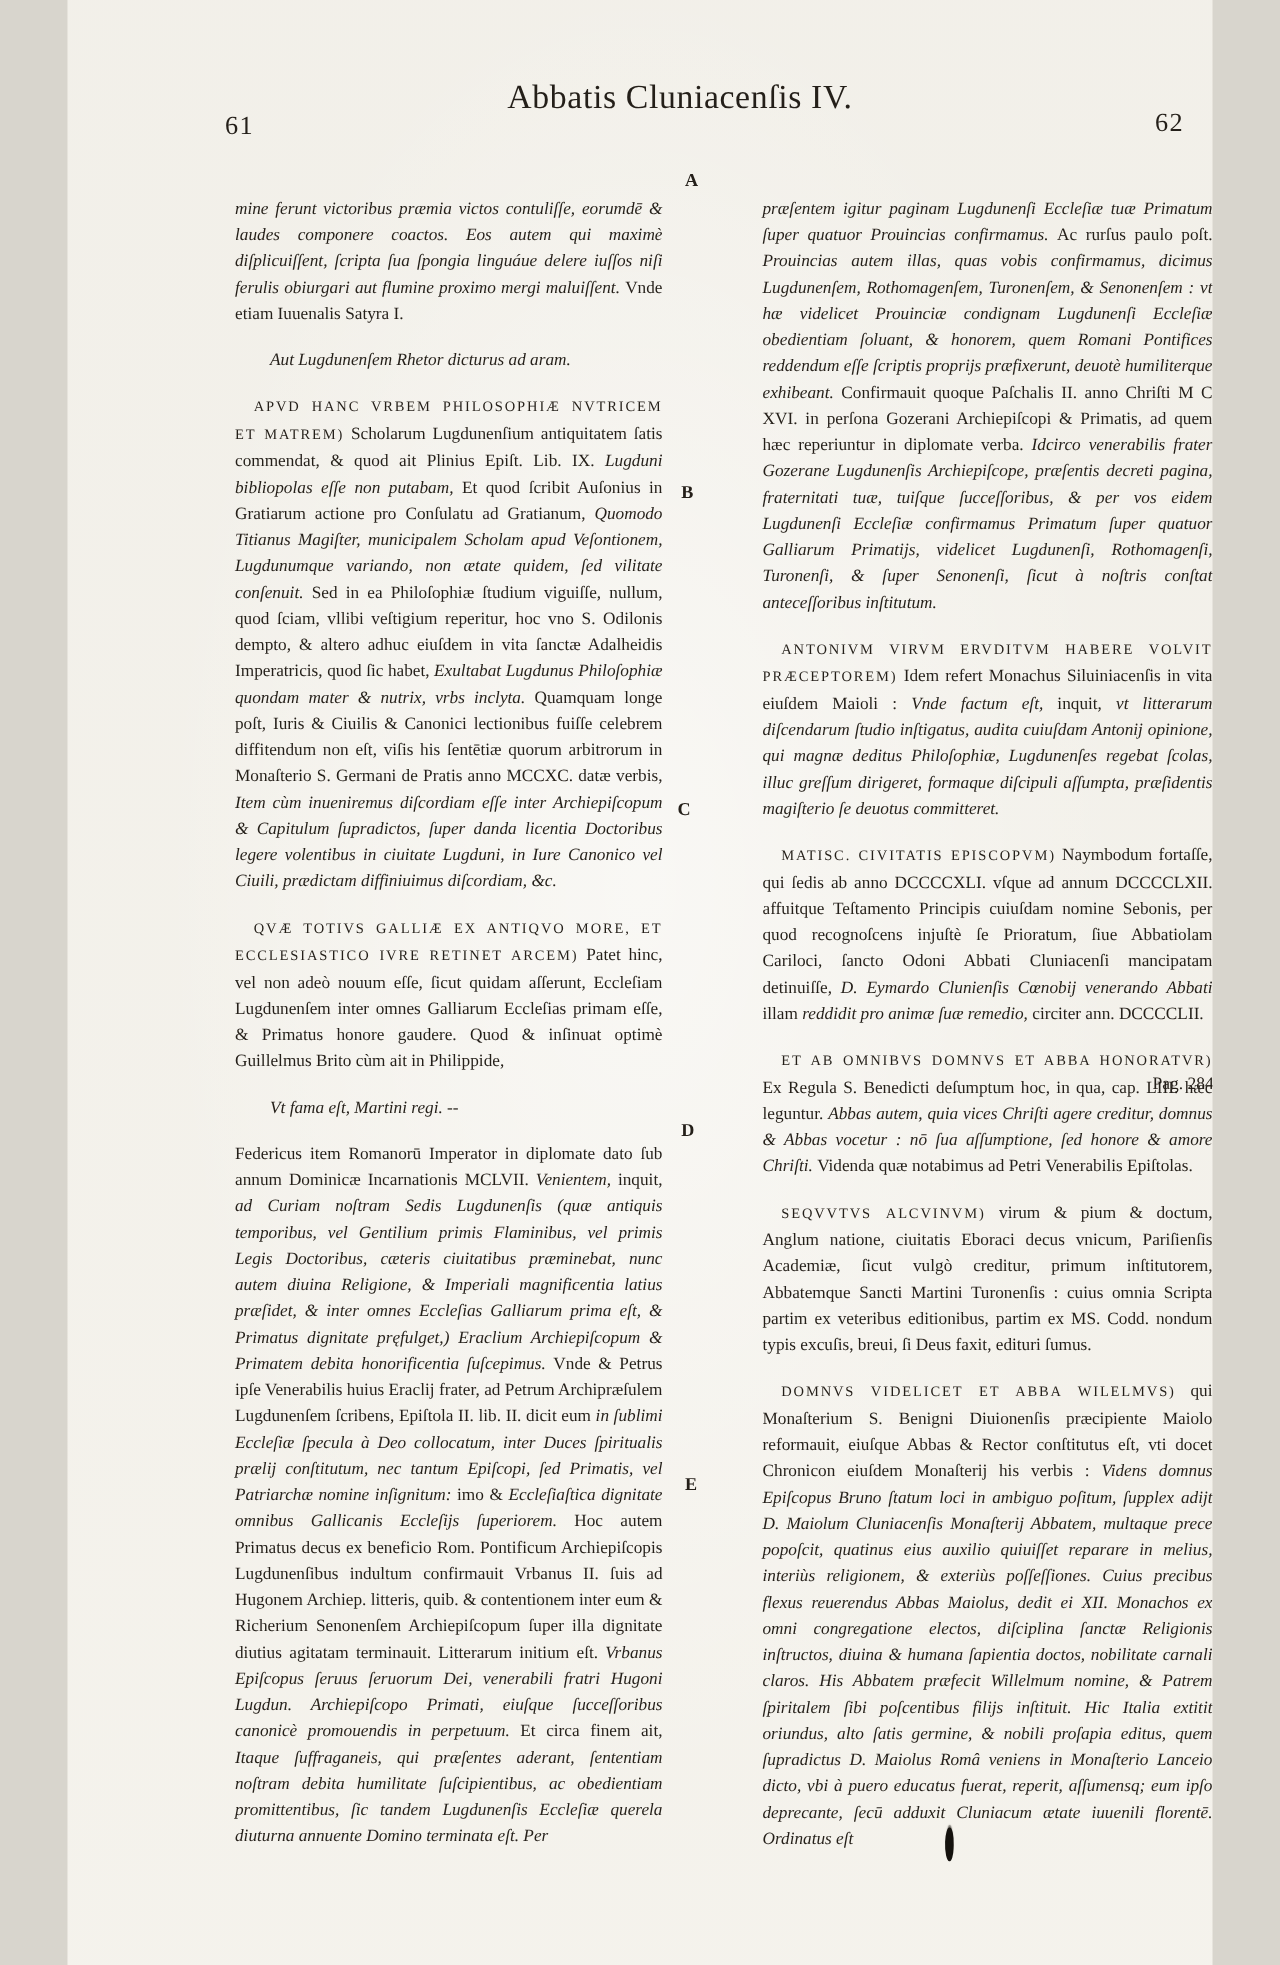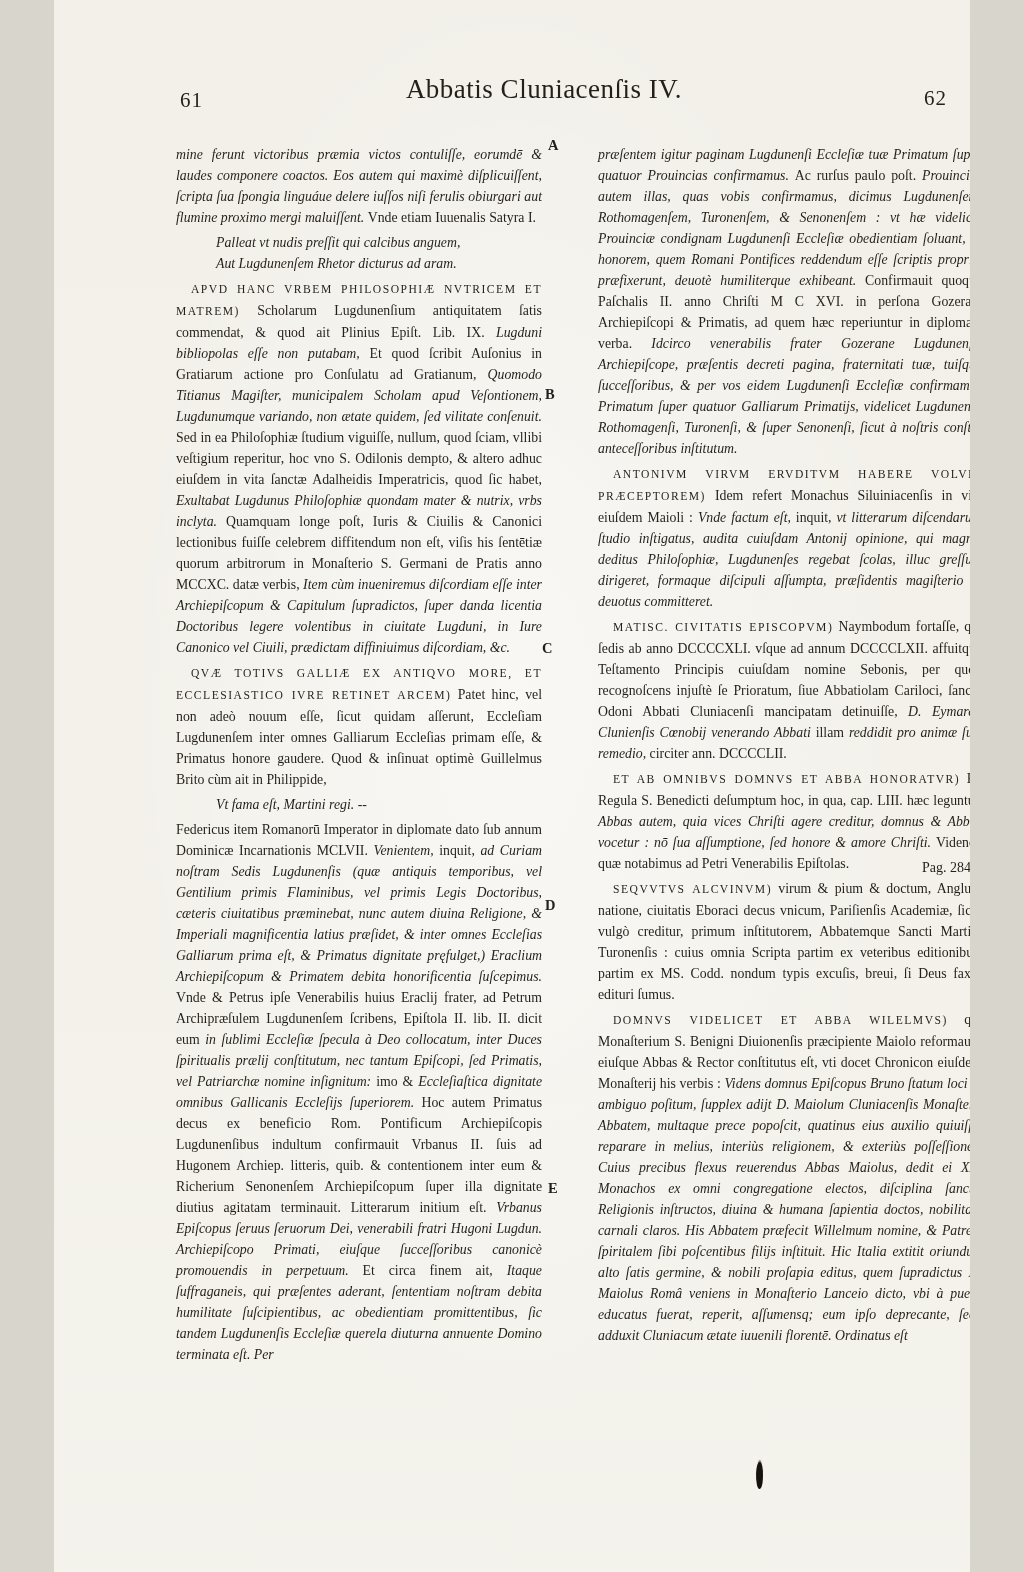--- a/index.html
+++ b/index.html
@@ -11,27 +11,27 @@
     background-image:radial-gradient(ellipse at 50% 45%, rgba(255,255,255,.5) 0%, rgba(255,255,255,0) 60%),
                      linear-gradient(180deg, rgba(120,110,90,.04), rgba(120,110,90,.02));
     color:#241f19;
     font-family:"Liberation Serif","DejaVu Serif",serif;
     overflow:hidden;
   }
   .pagenum{position:absolute;font-size:21px;letter-spacing:1px;}
   .pagenum-left{left:126px;top:88px;}
   .pagenum-right{left:850px;top:86px;margin-left:20px;}
   .running-title{
-    position:absolute;left:250px;top:74px;width:480px;
+    position:absolute;left:250px;top:62px;width:480px;
     text-align:center;font-size:27px;letter-spacing:.5px;white-space:nowrap;
   }
   .column{position:absolute;top:140px;text-align:justify;font-size:13.8px;line-height:21px;}
   .column-left{left:118px;width:374px;}
   .column-right{left:540px;width:392px;}
-  .para{margin:4px;text-align:justify;}
+  .para{margin:16px;text-align:justify;}
   .para.indent{text-indent:15px;}
   .seg-r{font-style:normal;}
   .seg-i{font-style:italic;}
   .seg-sc{font-size:11.6px;letter-spacing:1.5px;}
   .verse{margin:0 0 0 44px;font-style:italic;}
   .verse-line{white-space:nowrap;}
   .margin-letter{position:absolute;font-size:14.5px;font-weight:bold;font-family:"Liberation Serif",serif;}
   .ml-0{left:494px;top:137px;}
   .ml-1{left:491px;top:386px;}
   .ml-2{left:488px;top:640px;}
@@ -49,21 +49,20 @@
 
 <div class="page">
 
   <div class="pagenum pagenum-left">61</div>
   <div class="running-title">Abbatis Cluniacenſis IV.</div>
   <div class="pagenum pagenum-right">62</div>
 
   <div class="column column-left">
       <p class="para"><span class="seg-i">mine ferunt victoribus præmia victos contuliſſe, eorumdē &amp; laudes componere coactos. Eos autem qui maximè diſplicuiſſent, ſcripta ſua ſpongia linguáue delere iuſſos niſi ferulis obiurgari aut flumine proximo mergi maluiſſent. </span><span class="seg-r">Vnde etiam Iuuenalis Satyra I.</span></p>
       <div class="verse">
-        <div class="verse-line">Palleat vt nudis preſſit qui calcibus anguem,</div>
         <div class="verse-line">Aut Lugdunenſem Rhetor dicturus ad aram.</div>
       </div>
       <p class="para indent"><span class="seg-sc">APVD HANC VRBEM PHILOSOPHIÆ NVTRICEM ET MATREM)</span><span class="seg-r"> Scholarum Lugdunenſium antiquitatem ſatis commendat, &amp; quod ait Plinius Epiſt. Lib. IX. </span><span class="seg-i">Lugduni bibliopolas eſſe non putabam, </span><span class="seg-r">Et quod ſcribit Auſonius in Gratiarum actione pro Conſulatu ad Gratianum, </span><span class="seg-i">Quomodo Titianus Magiſter, municipalem Scholam apud Veſontionem, Lugdunumque variando, non ætate quidem, ſed vilitate conſenuit. </span><span class="seg-r">Sed in ea Philoſophiæ ſtudium viguiſſe, nullum, quod ſciam, vllibi veſtigium reperitur, hoc vno S. Odilonis dempto, &amp; altero adhuc eiuſdem in vita ſanctæ Adalheidis Imperatricis, quod ſic habet, </span><span class="seg-i">Exultabat Lugdunus Philoſophiæ quondam mater &amp; nutrix, vrbs inclyta. </span><span class="seg-r">Quamquam longe poſt, Iuris &amp; Ciuilis &amp; Canonici lectionibus fuiſſe celebrem diffitendum non eſt, viſis his ſentētiæ quorum arbitrorum in Monaſterio S. Germani de Pratis anno MCCXC. datæ verbis, </span><span class="seg-i">Item cùm inueniremus diſcordiam eſſe inter Archiepiſcopum &amp; Capitulum ſupradictos, ſuper danda licentia Doctoribus legere volentibus in ciuitate Lugduni, in Iure Canonico vel Ciuili, prædictam diffiniuimus diſcordiam, &amp;c.</span></p>
       <p class="para indent"><span class="seg-sc">QVÆ TOTIVS GALLIÆ EX ANTIQVO MORE, ET ECCLESIASTICO IVRE RETINET ARCEM)</span><span class="seg-r"> Patet hinc, vel non adeò nouum eſſe, ſicut quidam aſſerunt, Eccleſiam Lugdunenſem inter omnes Galliarum Eccleſias primam eſſe, &amp; Primatus honore gaudere. Quod &amp; inſinuat optimè Guillelmus Brito cùm ait in Philippide,</span></p>
       <div class="verse">
         <div class="verse-line">Vt fama eſt, Martini regi. --</div>
       </div>
       <p class="para"><span class="seg-r">Federicus item Romanorū Imperator in diplomate dato ſub annum Dominicæ Incarnationis MCLVII. </span><span class="seg-i">Venientem, </span><span class="seg-r">inquit, </span><span class="seg-i">ad Curiam noſtram Sedis Lugdunenſis (quæ antiquis temporibus, vel Gentilium primis Flaminibus, vel primis Legis Doctoribus, cæteris ciuitatibus præminebat, nunc autem diuina Religione, &amp; Imperiali magnificentia latius præſidet, &amp; inter omnes Eccleſias Galliarum prima eſt, &amp; Primatus dignitate pręfulget,) Eraclium Archiepiſcopum &amp; Primatem debita honorificentia ſuſcepimus. </span><span class="seg-r">Vnde &amp; Petrus ipſe Venerabilis huius Eraclij frater, ad Petrum Archipræſulem Lugdunenſem ſcribens, Epiſtola II. lib. II. dicit eum </span><span class="seg-i">in ſublimi Eccleſiæ ſpecula à Deo collocatum, inter Duces ſpiritualis prælij conſtitutum, nec tantum Epiſcopi, ſed Primatis, vel Patriarchæ nomine inſignitum: </span><span class="seg-r">imo &amp; </span><span class="seg-i">Eccleſiaſtica dignitate omnibus Gallicanis Eccleſijs ſuperiorem. </span><span class="seg-r">Hoc autem Primatus decus ex beneficio Rom. Pontificum Archiepiſcopis Lugdunenſibus indultum confirmauit Vrbanus II. ſuis ad Hugonem Archiep. litteris, quib. &amp; contentionem inter eum &amp; Richerium Senonenſem Archiepiſcopum ſuper illa dignitate diutius agitatam terminauit. Litterarum initium eſt. </span><span class="seg-i">Vrbanus Epiſcopus ſeruus ſeruorum Dei, venerabili fratri Hugoni Lugdun. Archiepiſcopo Primati, eiuſque ſucceſſoribus canonicè promouendis in perpetuum. </span><span class="seg-r">Et circa finem ait, </span><span class="seg-i">Itaque ſuffraganeis, qui præſentes aderant, ſententiam noſtram debita humilitate ſuſcipientibus, ac obedientiam promittentibus, ſic tandem Lugdunenſis Eccleſiæ querela diuturna annuente Domino terminata eſt. Per</span></p>
     </div>
   <div class="column column-right">

